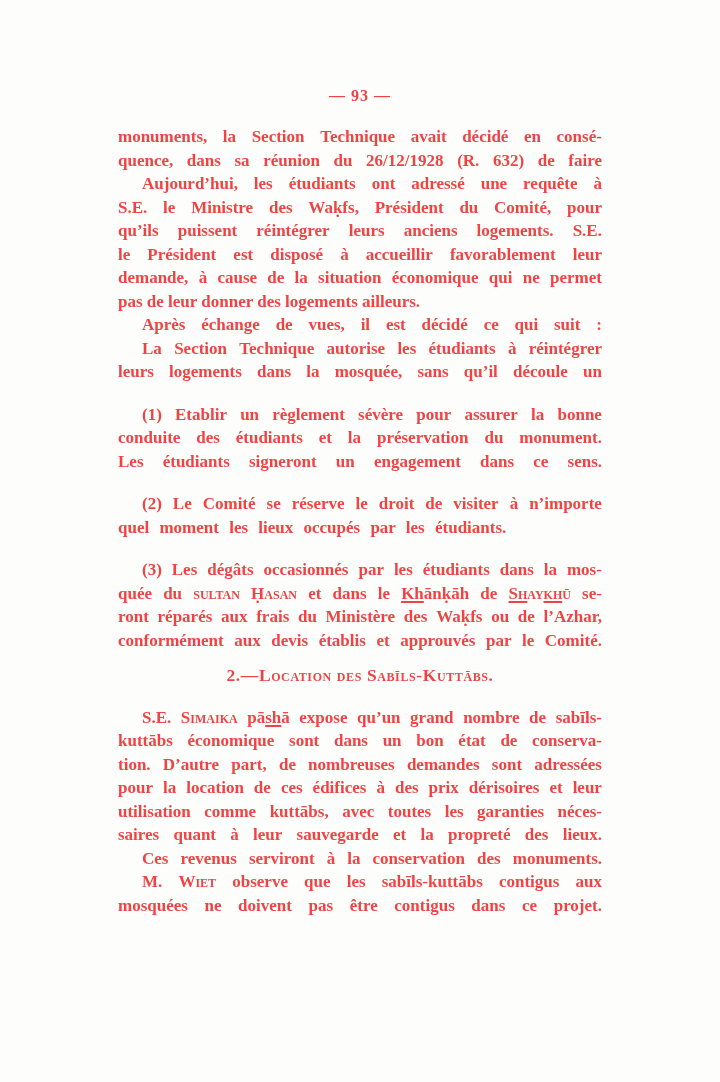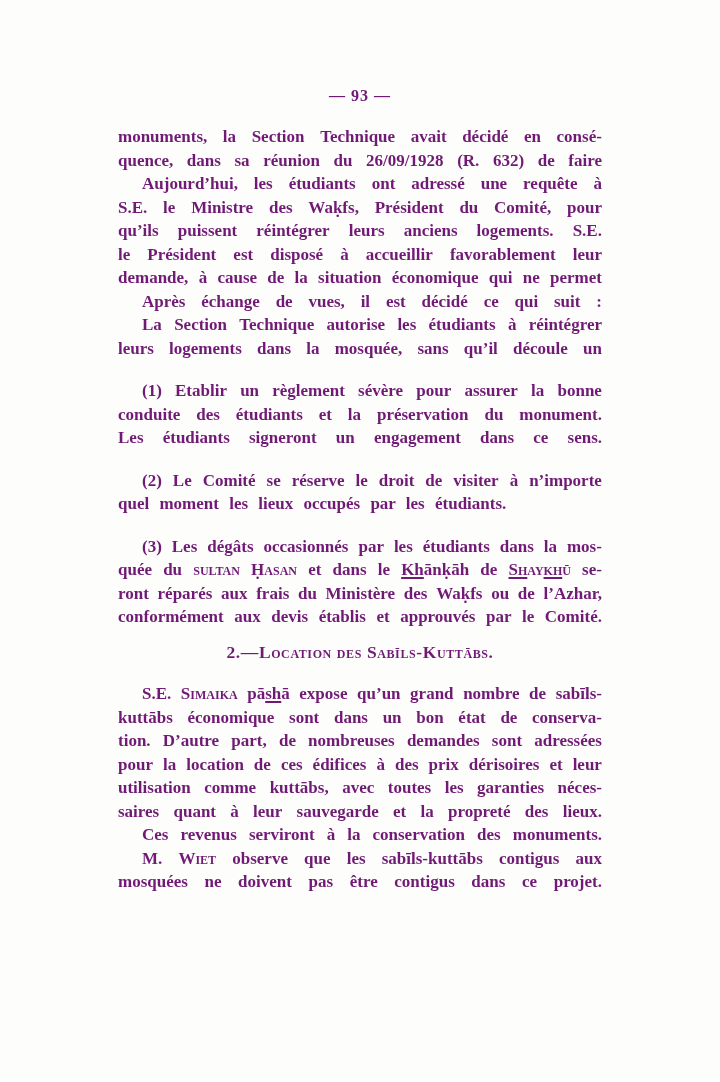--- a/index.html
+++ b/index.html
@@ -61,42 +61,42 @@
   .sc { font-variant: small-caps; }
   .u {
     text-decoration: underline;
     text-decoration-thickness: 1.5px;
     text-underline-offset: 2px;
   }
 </style>
 </head>
 <body>
 
-<div class="page" style="background: rgb(253, 253, 252); color: #701a75;">
+<div class="page" style="background: rgb(253, 253, 252); color: #ef4444;">
   <div class="textblock">
     <div class="pagenum">— 93 —</div>
     <div id="content">
         <div class="block">
           <div class="line just">
             <span class="w"><span>monuments,</span></span>
             <span class="w"><span>la</span></span>
             <span class="w"><span>Section</span></span>
             <span class="w"><span>Technique</span></span>
             <span class="w"><span>avait</span></span>
             <span class="w"><span>décidé</span></span>
             <span class="w"><span>en</span></span>
             <span class="w"><span>consé-</span></span>
           </div>
           <div class="line just">
             <span class="w"><span>quence,</span></span>
             <span class="w"><span>dans</span></span>
             <span class="w"><span>sa</span></span>
             <span class="w"><span>réunion</span></span>
             <span class="w"><span>du</span></span>
-            <span class="w"><span>26/09/1928</span></span>
+            <span class="w"><span>26/12/1928</span></span>
             <span class="w"><span>(R.</span></span>
             <span class="w"><span>632)</span></span>
             <span class="w"><span>de</span></span>
             <span class="w"><span>faire</span></span>
           </div>
         </div>
         <div class="block">
           <div class="line just ind">
             <span class="w"><span>Aujourd’hui,</span></span>
             <span class="w"><span>les</span></span>
@@ -142,20 +142,21 @@
             <span class="w"><span>à</span></span>
             <span class="w"><span>cause</span></span>
             <span class="w"><span>de</span></span>
             <span class="w"><span>la</span></span>
             <span class="w"><span>situation</span></span>
             <span class="w"><span>économique</span></span>
             <span class="w"><span>qui</span></span>
             <span class="w"><span>ne</span></span>
             <span class="w"><span>permet</span></span>
           </div>
+          <div class="line"><span>pas de leur donner des logements ailleurs.</span></div>
         </div>
         <div class="block">
           <div class="line just ind">
             <span class="w"><span>Après</span></span>
             <span class="w"><span>échange</span></span>
             <span class="w"><span>de</span></span>
             <span class="w"><span>vues,</span></span>
             <span class="w"><span>il</span></span>
             <span class="w"><span>est</span></span>
             <span class="w"><span>décidé</span></span>

